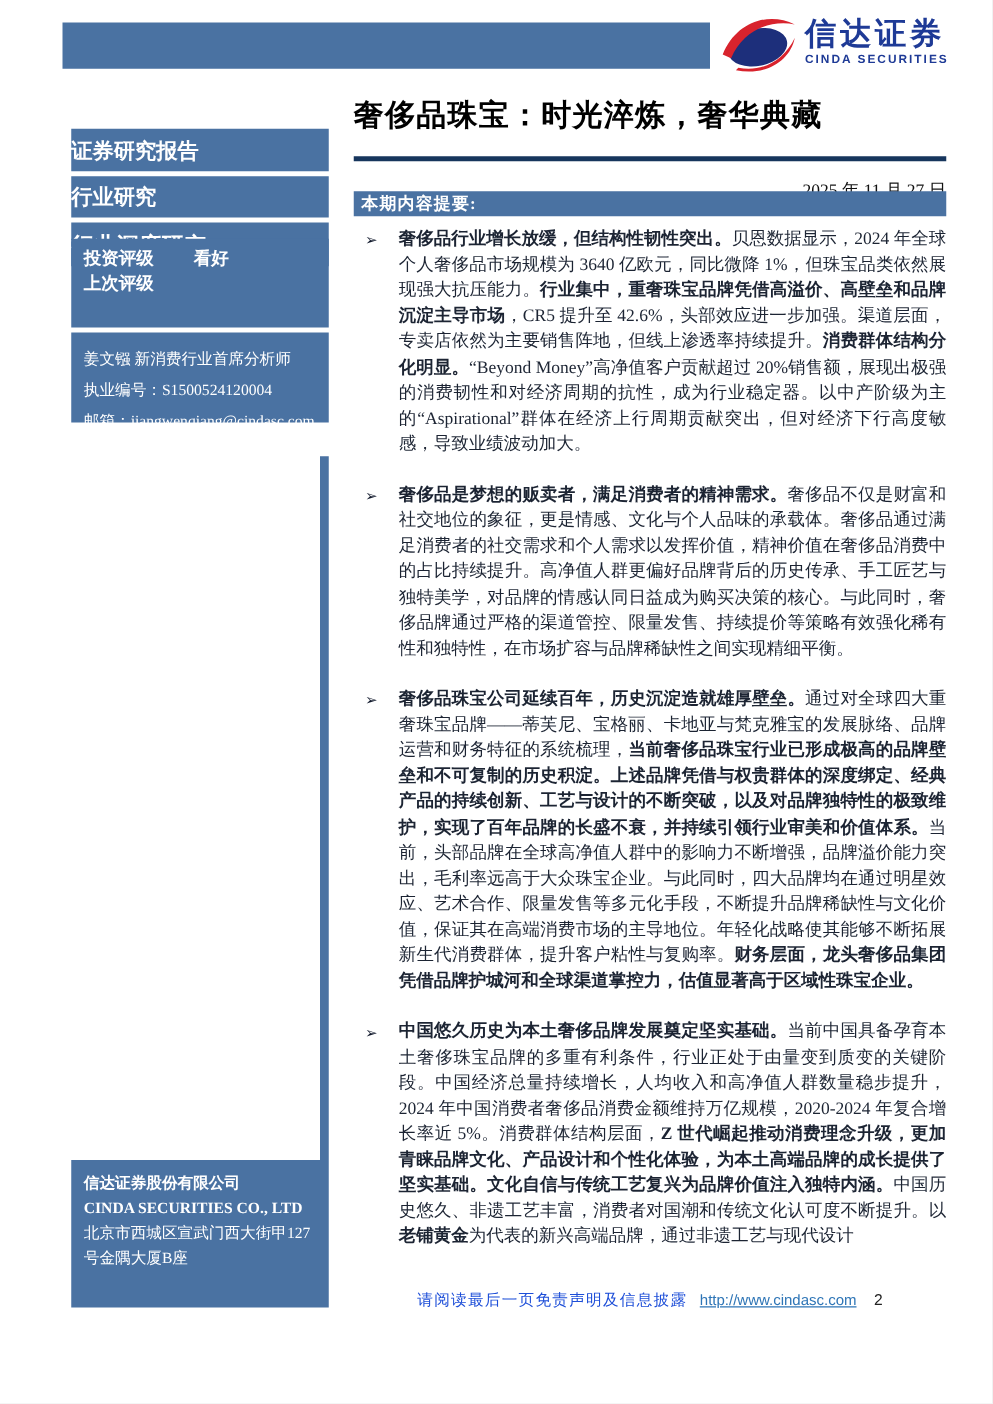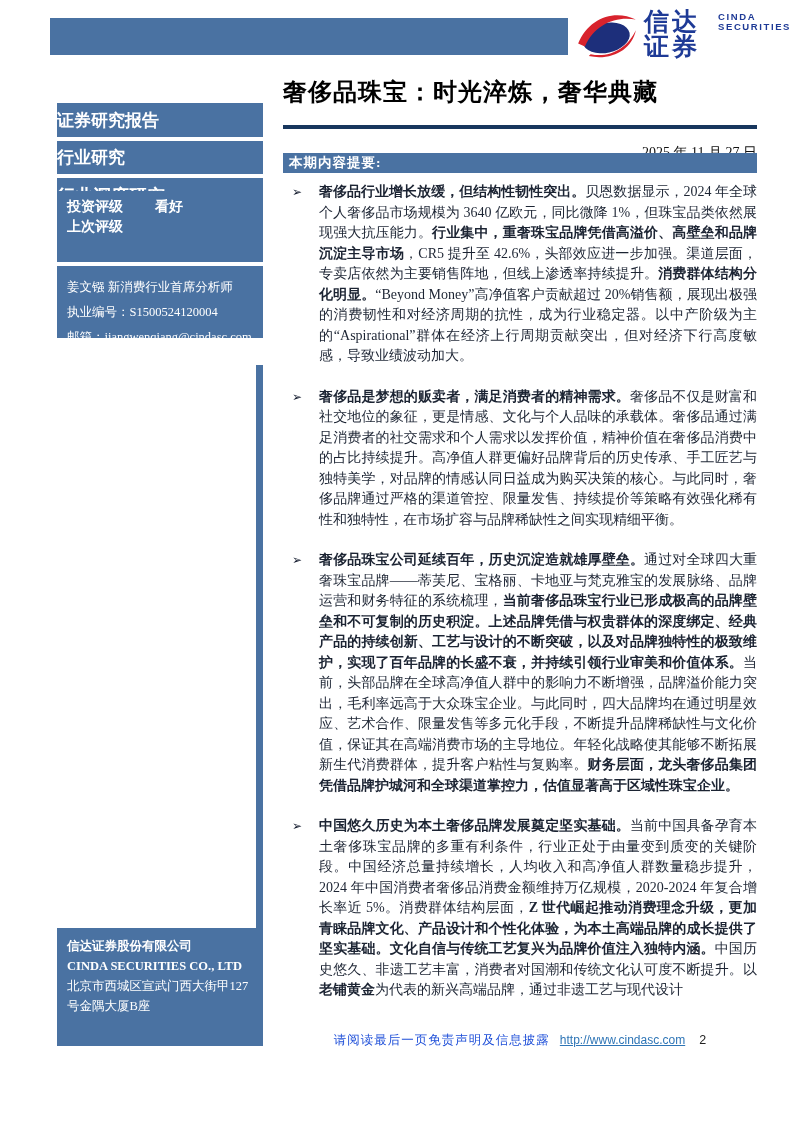--- a/index.html
+++ b/index.html
@@ -14,21 +14,21 @@
   *{margin:0;padding:0;box-sizing:border-box;}
   html,body{background:#e8e8e8;}
   .page{
     position:relative;width:794px;height:1123px;margin:0 auto;background:#ffffff;
     font-family:"Liberation Serif", serif;color:var(--ink);overflow:hidden;
   }
   
   .topbar{position:absolute;left:50px;top:18px;width:518px;height:37px;background:var(--accent-blue);}
   .logo{position:absolute;left:576px;top:6px;height:56px;display:flex;align-items:center;gap:6px;}
   .logo svg{display:block;}
-  .logo-text{display:flex;line-height:1;}
+  .logo-text{display:flex;flex-direction:column;line-height:1;}
   .logo-cn{font-family:"Liberation Sans", sans-serif;font-weight:bold;font-size:25px;letter-spacing:3px;color:var(--logo-blue);}
   .logo-en{font-family:"Liberation Sans", sans-serif;font-weight:bold;font-size:9.5px;letter-spacing:1.6px;color:var(--logo-blue);margin-top:3px;}
   
   .side-box{position:absolute;left:57px;width:206px;background:var(--accent-blue);color:#fff;}
   .side-title{font-family:"Liberation Sans", sans-serif;font-weight:bold;font-size:17px;display:flex;align-items:center;margin-top:26px;}
   .sb1{top:77px;height:34px;}
   .sb2{top:115px;height:33px;}
   .sb3{top:152px;height:35px;font-size:18px;}
   .sb4{top:191px;height:71px;padding:5px 10px;font-family:"Liberation Sans", sans-serif;}
   .sb4 .row{display:flex;font-size:14px;font-weight:bold;line-height:20px;}

